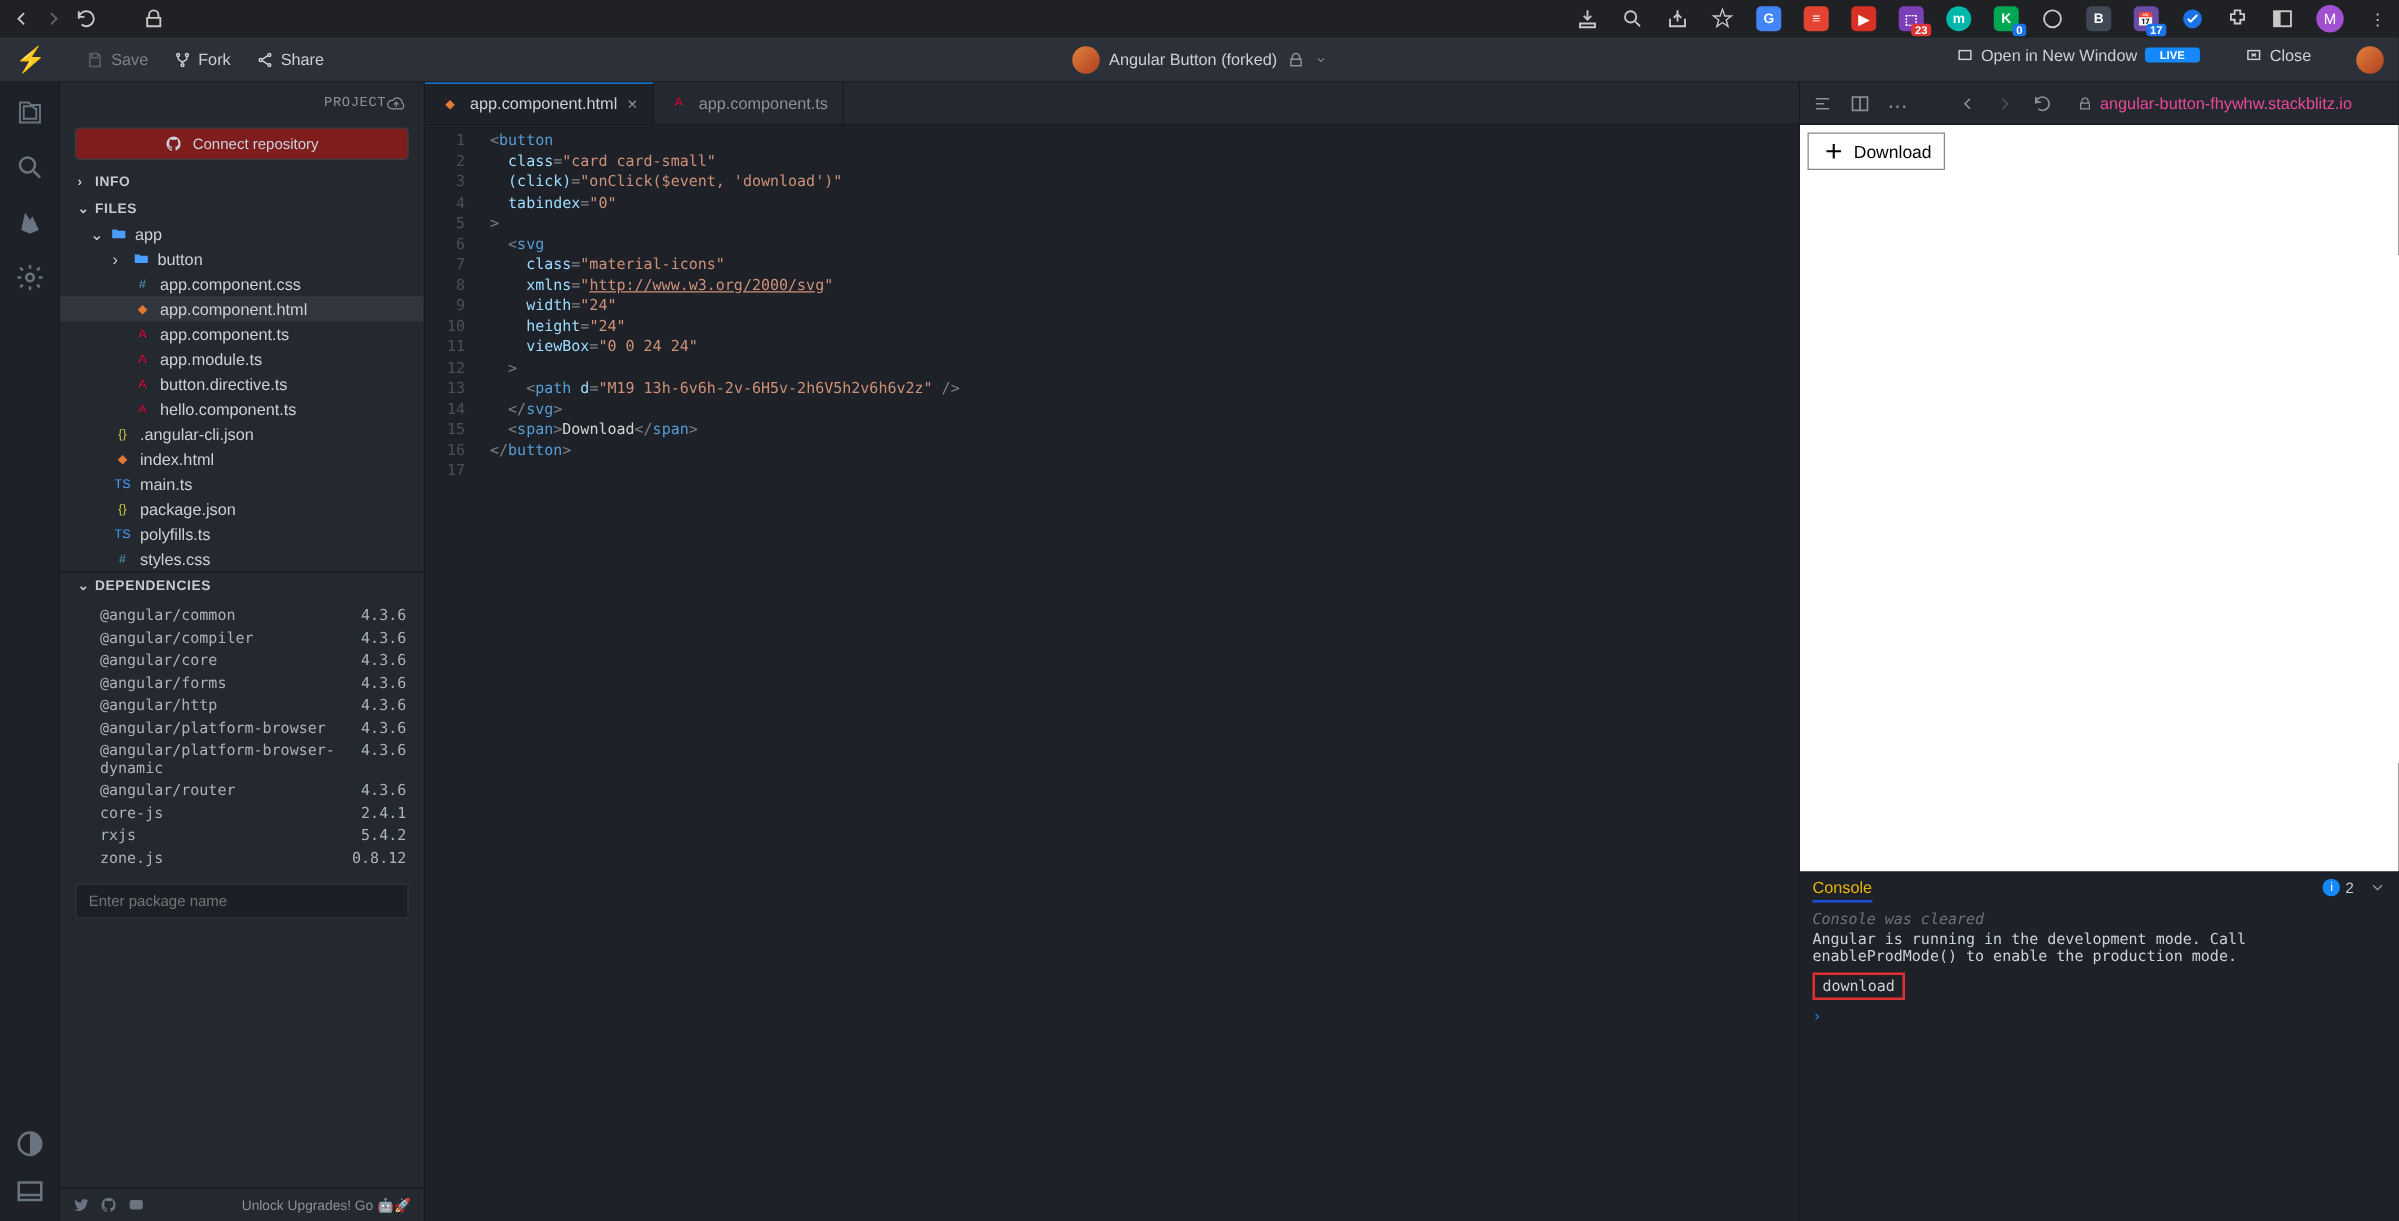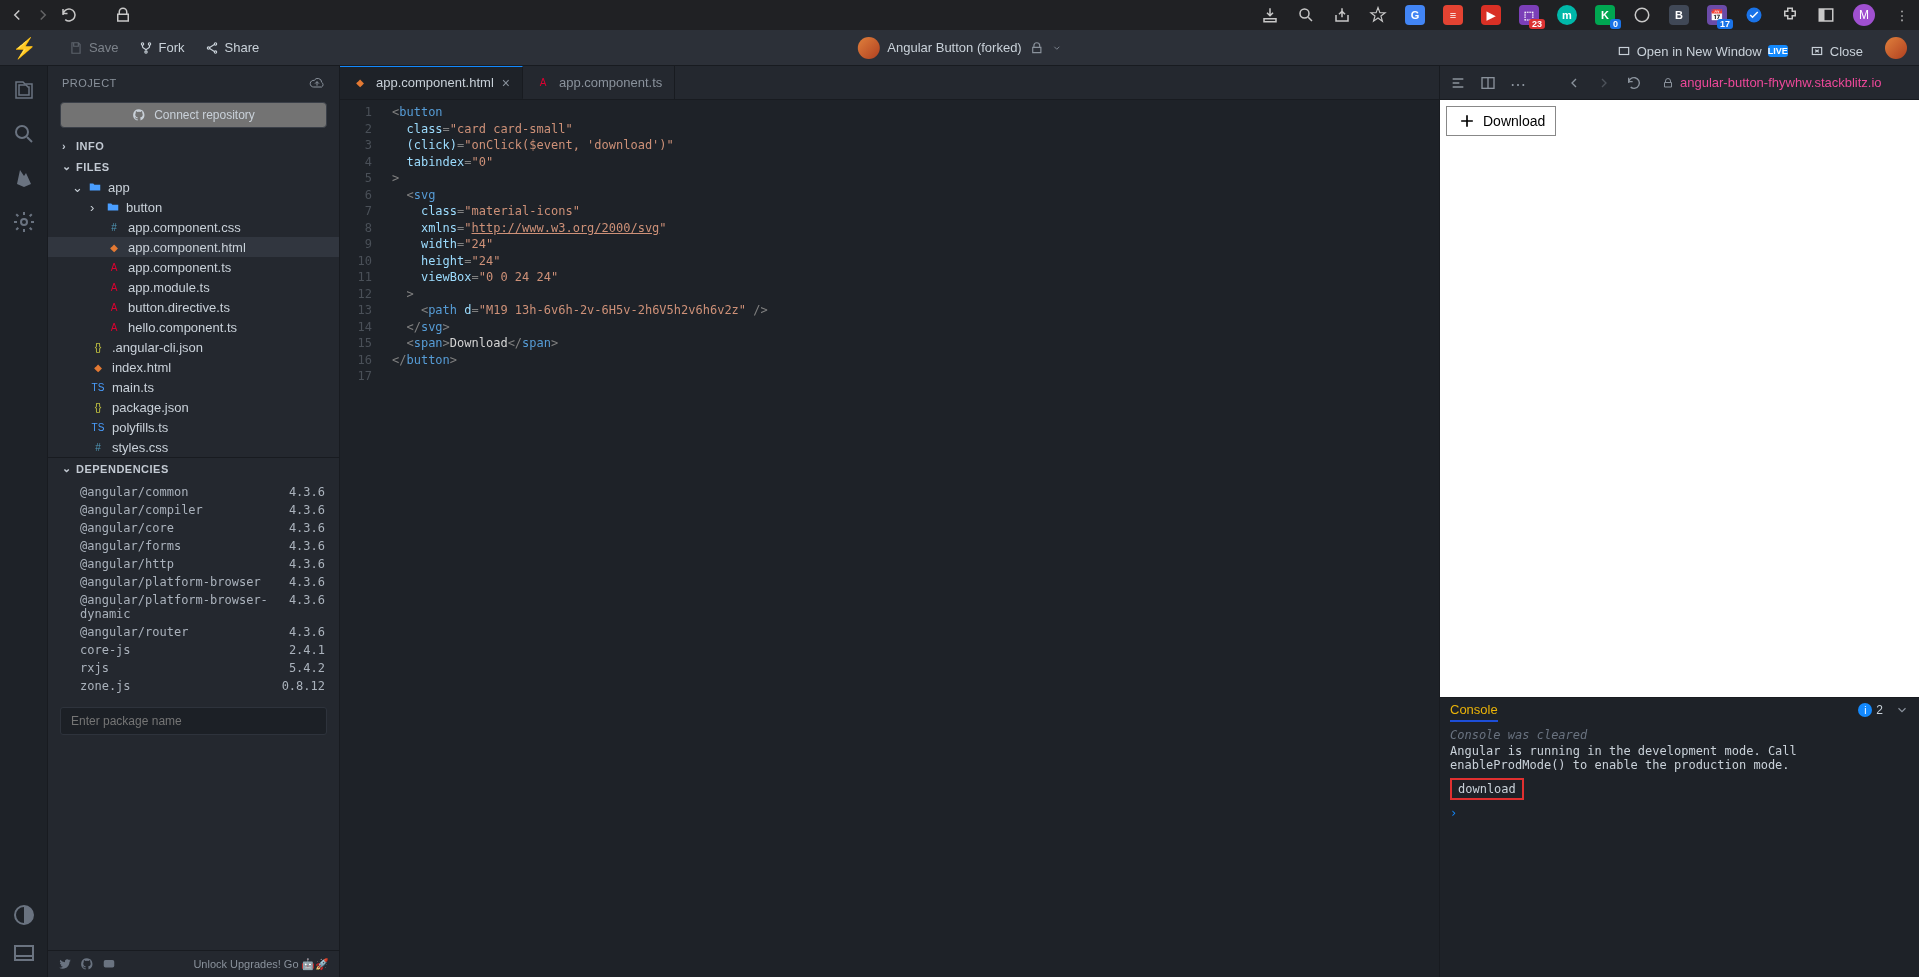--- a/index.html
+++ b/index.html
@@ -36,36 +36,36 @@
   background: #2c3038;
   border-bottom: 1px solid #181b20;
   display: flex;
   align-items: center;
   padding: 0 12px;
   gap: 20px;
 }
 .bolt { color:#1389fd; font-size:20px; margin-right:12px;}
 .toolbar-btn { display:flex; align-items:center; gap:6px; color:#c9d1d9; font-size:13px; cursor:pointer;}
 .app-bar .center { position:absolute; left:50%; transform:translateX(-50%); display:flex; align-items:center; gap:8px; color:#c9d1d9;}
-.app-bar .right { margin-left:auto; display:flex; align-items:flex-end; gap:22px;}
+.app-bar .right { margin-left:auto; display:flex; align-items:flex-start; gap:36px;}
 .user-av { width:22px; height:22px; border-radius:50%; background:linear-gradient(135deg,#e0803c,#b04020); }
-.live-badge { background:#1389fd; color:#fff; font-size:9px; padding:1px 0; border-radius:3px; font-weight:bold;}
+.live-badge { background:#1389fd; color:#fff; font-size:9px; padding:1px 12px; border-radius:3px; font-weight:bold;}
 
 
 .main { display:flex; height: calc(100% - 66px); }
 
 
 .activity-bar { width:48px; background:#1e2228; border-right:1px solid #181b20; display:flex; flex-direction:column; align-items:center; padding-top:12px; gap:20px;}
 .activity-icon { width:24px; height:24px; fill:#6a7380; color:#6a7380; cursor:pointer;}
 .activity-bar .bottom { margin-top:auto; margin-bottom:12px; display:flex; flex-direction:column; gap:14px;}
 
 
 .sidebar { width:292px; background:#24282f; border-right:1px solid #181b20; display:flex; flex-direction:column; }
-.sidebar-header { height:34px; display:flex; align-items:center; justify-content:space-between; padding:0 14px; color:#8a929c; font-size:11px; letter-spacing:0.5px;}
-.connect-repo-btn { margin:2px 12px 8px 12px; background:#737373; border:1px solid #3a3f48; border-radius:4px; height:26px; display:flex; align-items:center; justify-content:center; gap:8px; color:#c9d1d9; font-size:12px; cursor:pointer;}
+.sidebar-header { height:34px; display:flex; align-items:center; justify-content:flex-end; padding:0 14px; color:#8a929c; font-size:11px; letter-spacing:0.5px;font-family:Liberation Mono, monospace;}
+.connect-repo-btn { margin:2px 12px 8px 12px; background:#7f1d1d; border:1px solid #3a3f48; border-radius:4px; height:26px; display:flex; align-items:center; justify-content:center; gap:8px; color:#c9d1d9; font-size:12px; cursor:pointer;}
 .panel-section-hdr { display:flex; align-items:center; gap:4px; padding:4px 14px; color:#c3cad3; font-size:11px; font-weight:bold; letter-spacing:0.5px;}
 .chevron { width:10px; display:inline-block;}
 .file-tree { overflow:auto; }
 .tree-row { display:flex; align-items:center; height:20px; padding-left:12px; gap:6px; color:#c9d1d9; font-size:13px; cursor:pointer;}
 .tree-row.selected { background:#31363f;}
 .indent-1{ padding-left:24px;}
 .indent-2{ padding-left:42px;}
 .indent-3{ padding-left:58px;}
 .file-icon { width:16px; height:16px; display:flex; align-items:center; justify-content:center; font-size:10px; border-radius:3px;}
 .fi-folder{ color:#4a9eff;}

